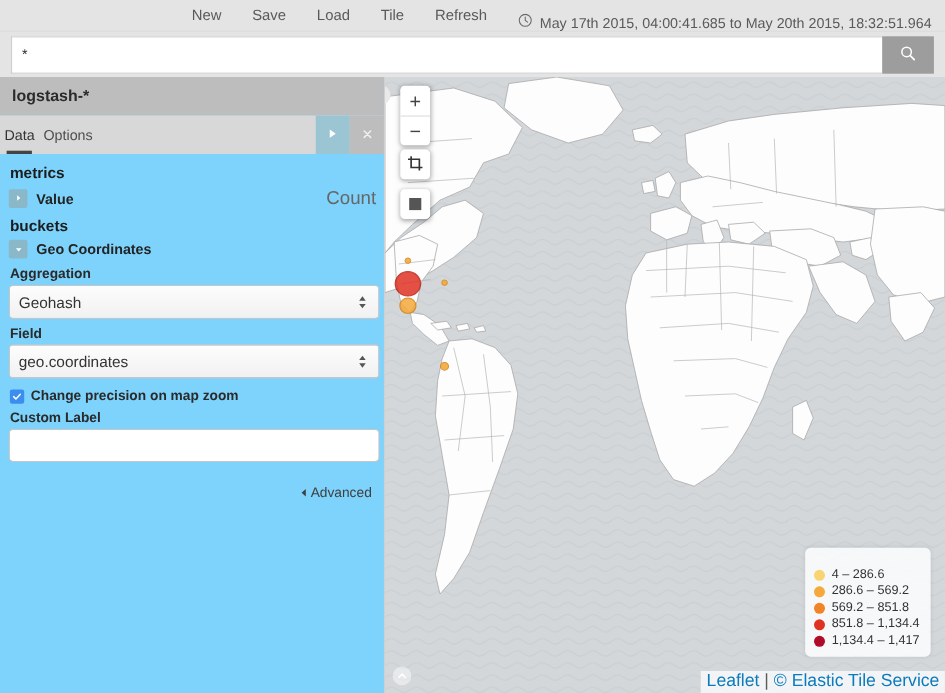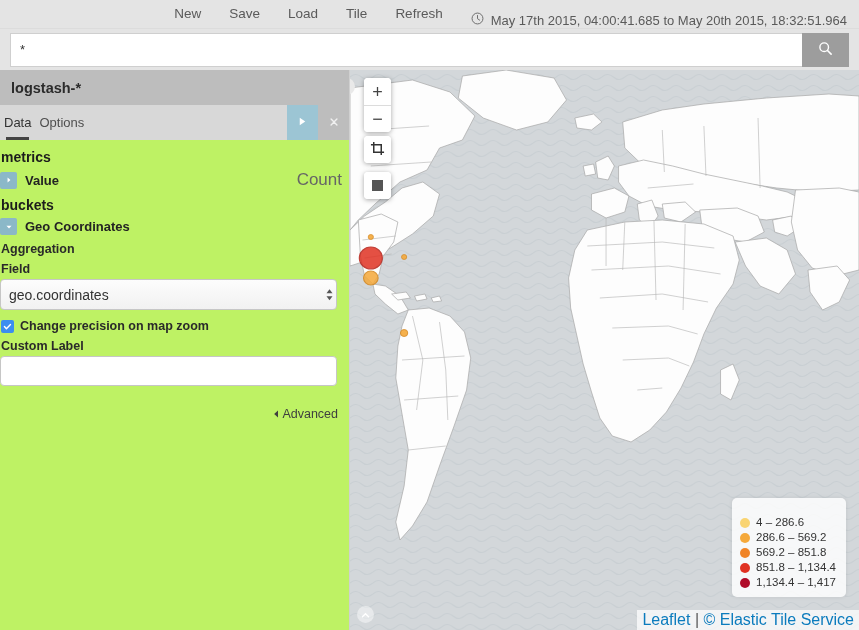--- a/index.html
+++ b/index.html
@@ -79,21 +79,21 @@
   .main {
     display: flex;
     height: 560px;
     position: relative;
   }
 
   
   .sidebar {
     width: 350px;
     min-width: 350px;
-    background: #bef264;
+    background: #7dd3fc;
     position: relative;
     border-right: 1px solid #d0d0d0;
     display: flex;
     flex-direction: column;
   }
   .sidebar-title {
     background: #bdbdbd;
     height: 35px;
     display: flex;
     align-items: center;
@@ -135,21 +135,21 @@
     border: none;
     display: flex;
     align-items: center;
     justify-content: center;
     cursor: pointer;
   }
   .btn-apply { background: #9cc5d4; }
   .btn-discard { background: #bdbdbd; }
 
   .sidebar-body {
-    padding: 9px 7px 0 0;
+    padding: 9px 7px 0 8px;
     overflow: hidden;
     flex: 1;
     position: relative;
   }
   .section-heading {
     font-size: 14px;
     font-weight: bold;
     color: #1c1c1c;
     margin: 0 0 5px 1px;
   }
@@ -433,20 +433,31 @@
       <div class="agg-row">
         <span class="toggle-box">
           <svg width="8" height="8" viewBox="0 0 10 10">
               <path d="M1.8 3.3h6.4L5 7z" fill="#fff"></path>
             </svg>
         </span>
         <span class="agg-label">Geo Coordinates</span>
       </div>
 
       <div class="field-label">Aggregation</div>
+      <div class="select-wrap">
+        <div class="fake-select">Geohash</div>
+        <span class="stepper">
+          <svg width="7" height="5" viewBox="0 0 8 5">
+              <path d="M4 0l3.4 4.6H.6z" fill="#555"></path>
+            </svg>
+          <svg width="7" height="5" viewBox="0 0 8 5">
+              <path d="M4 4.6L.6 0h6.8z" fill="#555"></path>
+            </svg>
+        </span>
+      </div>
 
       <div class="field-label">Field</div>
       <div class="select-wrap">
         <div class="fake-select">geo.coordinates</div>
         <span class="stepper">
           <svg width="7" height="5" viewBox="0 0 8 5">
               <path d="M4 0l3.4 4.6H.6z" fill="#555"></path>
             </svg>
           <svg width="7" height="5" viewBox="0 0 8 5">
               <path d="M4 4.6L.6 0h6.8z" fill="#555"></path>

